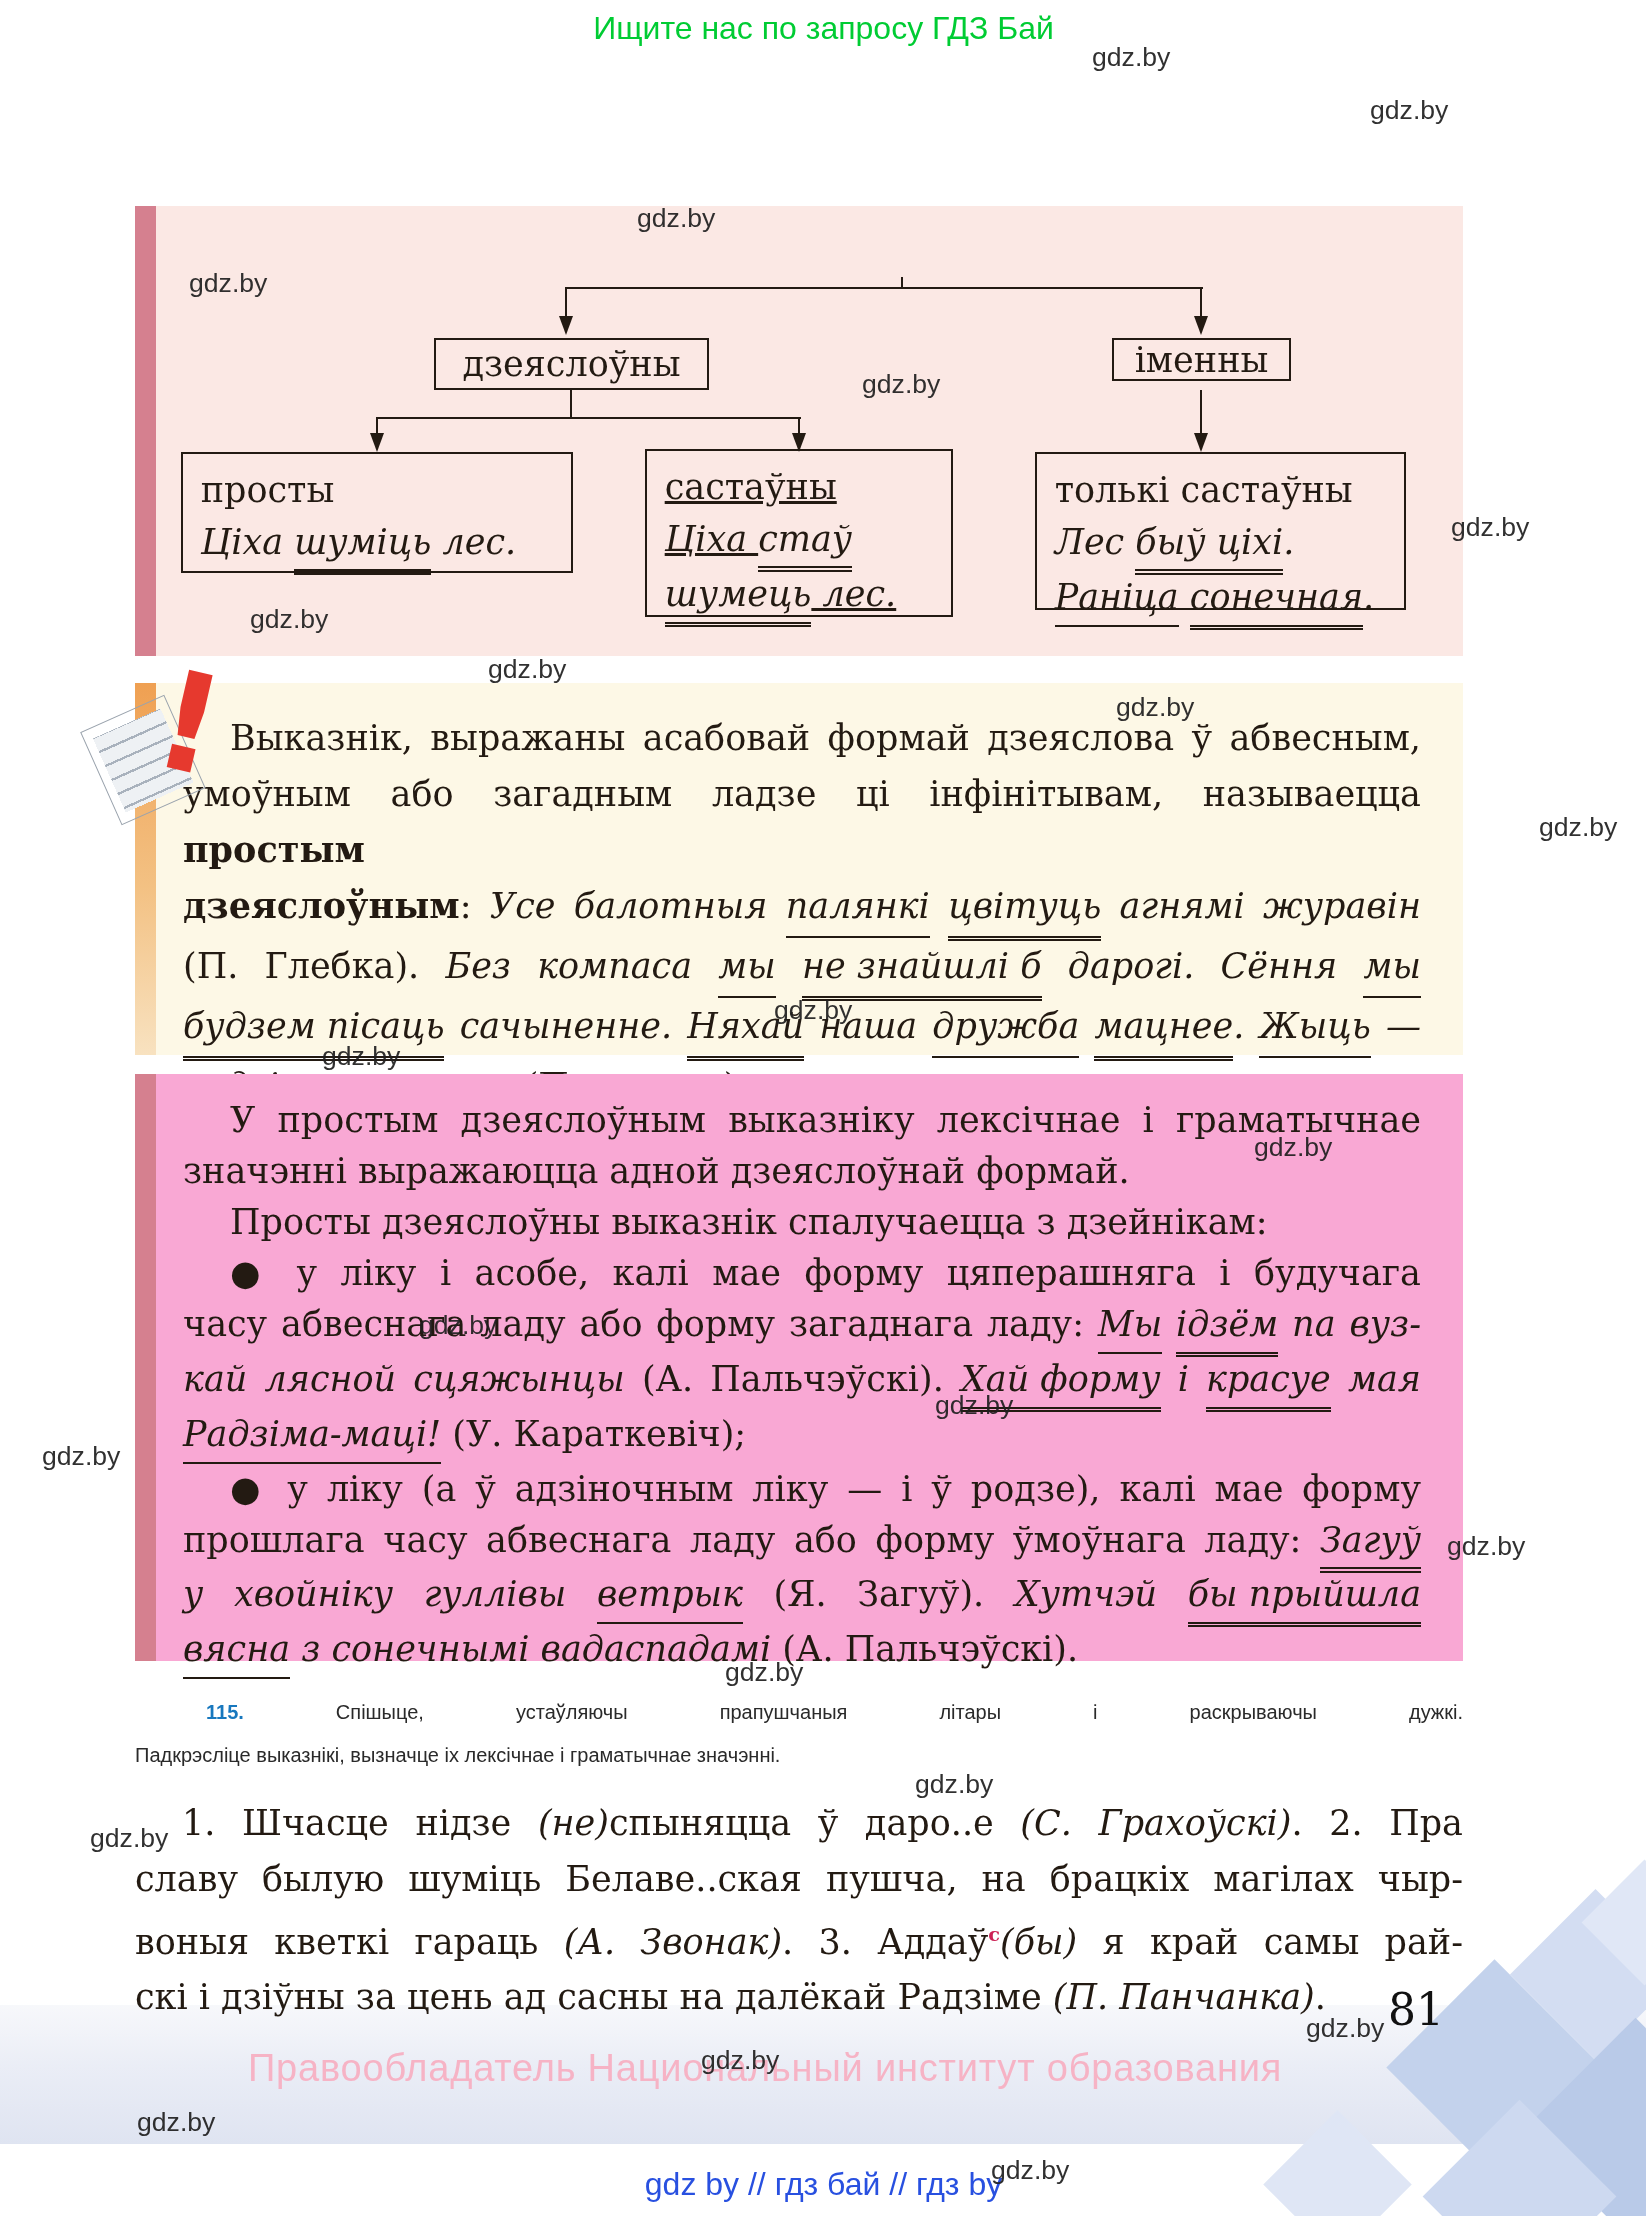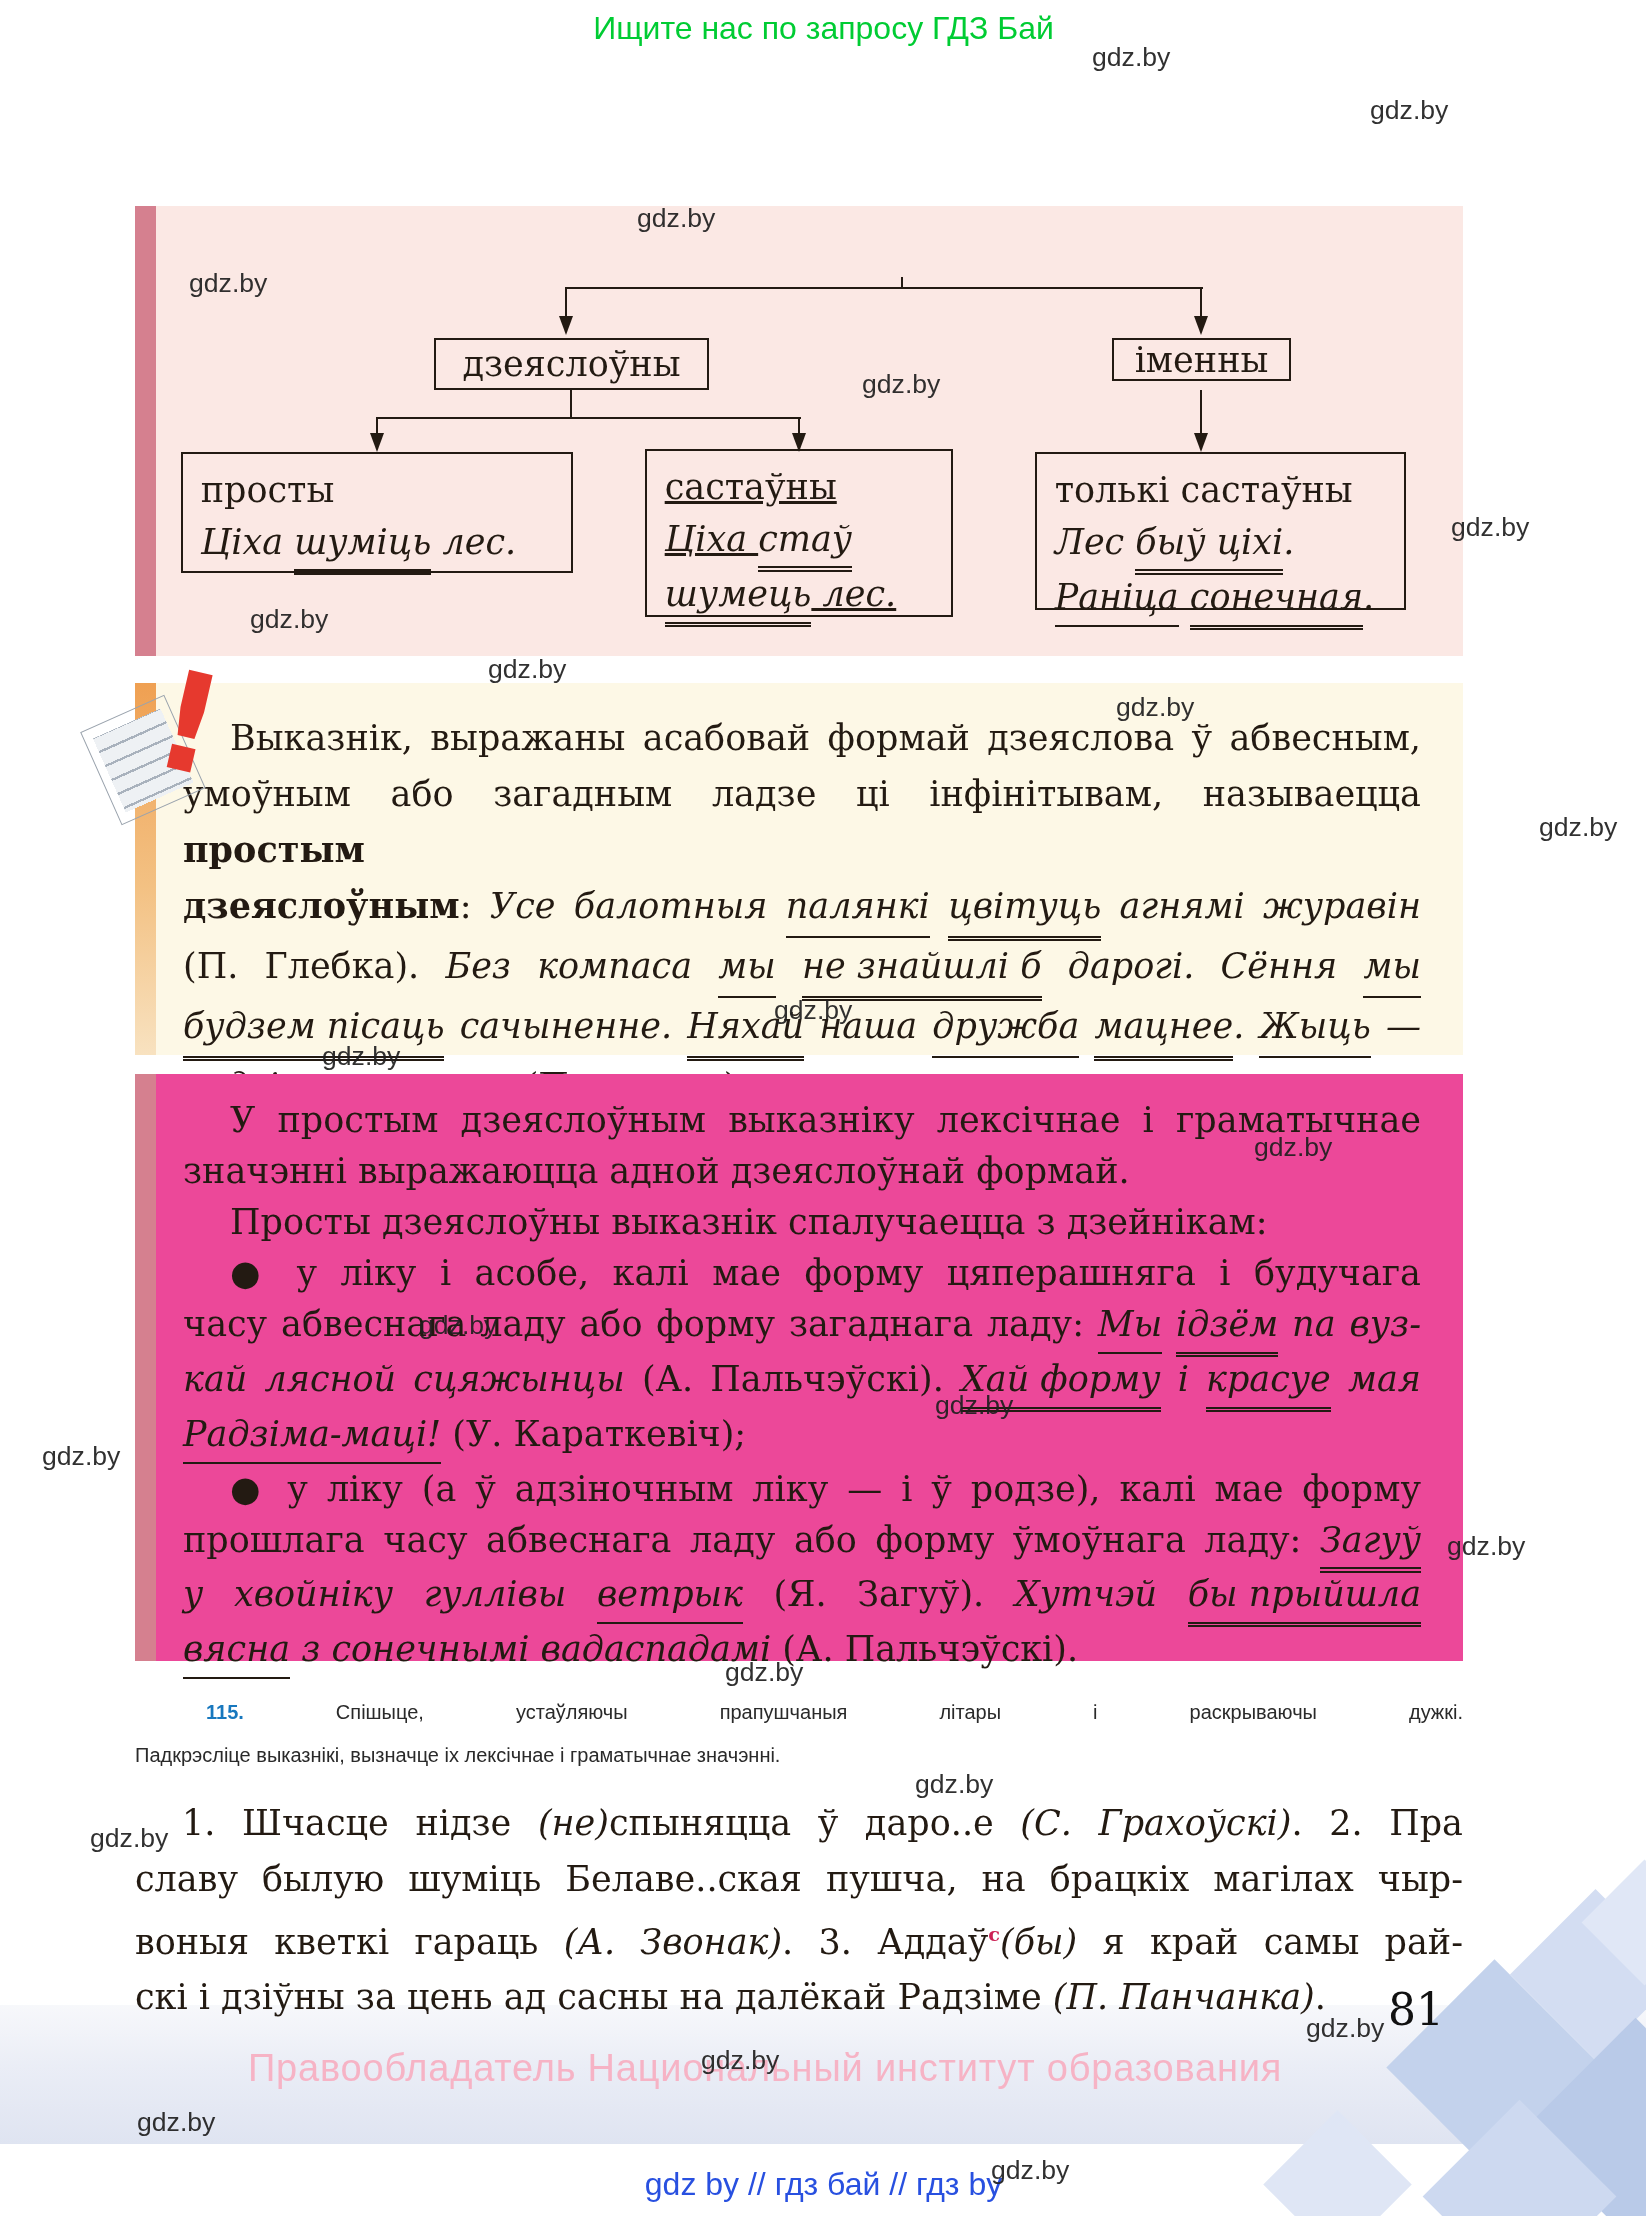--- a/index.html
+++ b/index.html
@@ -27,21 +27,21 @@
   .wm-layer{position:absolute;left:0;top:0;width:100%;height:100%;z-index:6;pointer-events:none;}
   .wm{position:absolute;font-family:"Liberation Sans", sans-serif;font-size:26.6px;color:#1f1f1f;opacity:.92;}
 
   
   .panel{position:absolute;left:135px;width:1328px;}
   .accent-bar{position:absolute;left:0;top:0;width:21px;height:100%;}
   .diagram-panel{top:206px;height:450px;background:#fbe8e4;z-index:1;}
   .rose{background:#d5808f;}
   .note-panel{top:683px;height:372px;background:#fdf8e6;z-index:1;}
   .orange{background:linear-gradient(180deg,#efa052 0%,#f3c183 55%,#f8e2c0 100%);}
-  .rule-panel{top:1074px;height:587px;background:#ec4899;z-index:1;}
+  .rule-panel{top:1074px;height:587px;background:#f9a8d4;z-index:1;}
 
   .note-text{position:absolute;left:48px;top:27px;width:1238px;font-size:35px;line-height:56px;}
   .rule-text{position:absolute;left:48px;top:21px;width:1238px;font-size:35px;line-height:51px;}
 
   
   .dg-box{position:absolute;border:2.4px solid #231a12;box-sizing:border-box;font-size:35px;}
   .dg-title{left:591px;top:20px;width:355px;height:52px;font-weight:700;font-size:37px;
             display:flex;align-items:center;justify-content:center;}
   .dg-node{display:flex;align-items:center;justify-content:center;}
   .dg-verbal{left:299px;top:132px;width:275px;height:52px;}

